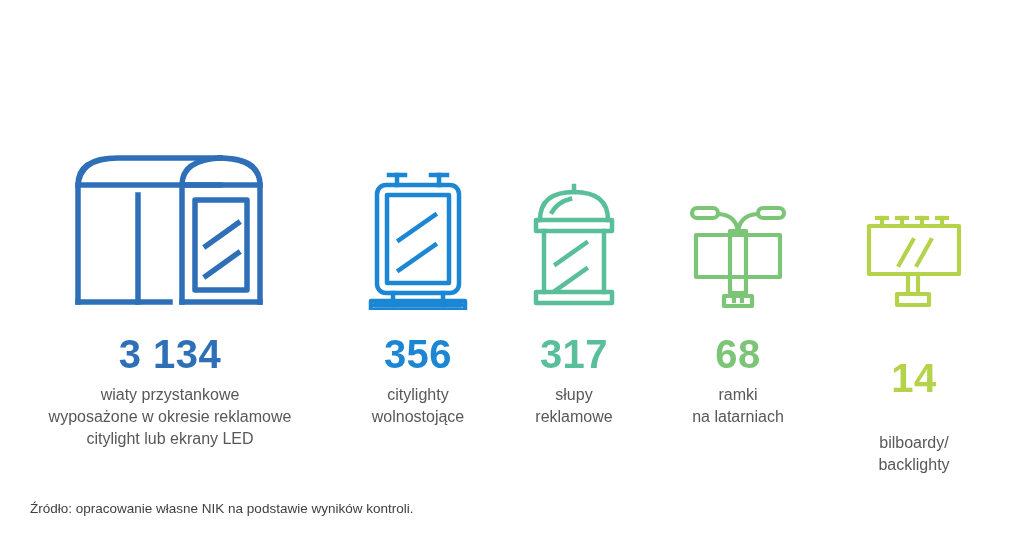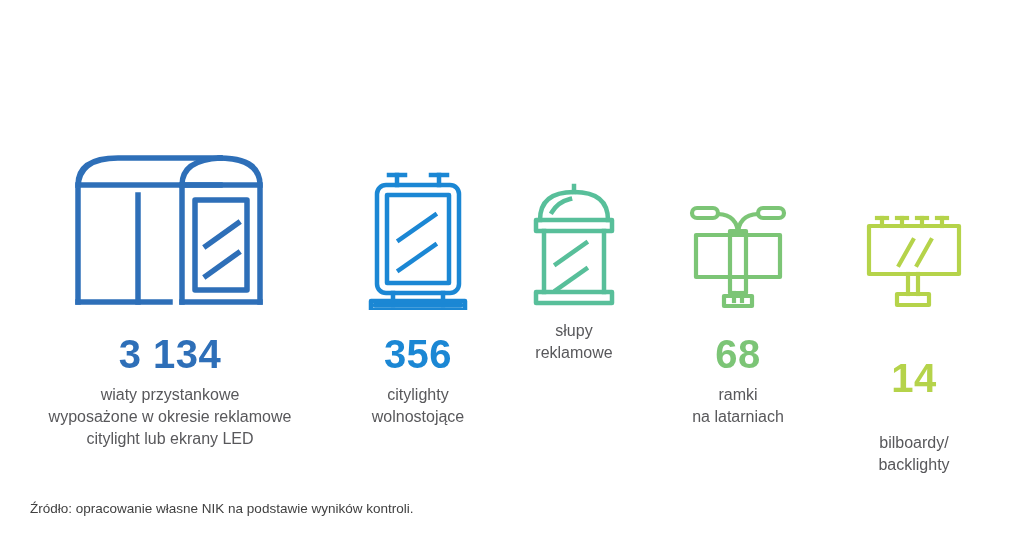--- a/index.html
+++ b/index.html
@@ -164,20 +164,21 @@
             <path d="M28 32 Q34 22 46 19"></path>
             <rect x="12" y="40" width="76" height="11"></rect>
             <path d="M20 51 L20 112"></path>
             <path d="M80 51 L80 112"></path>
             <path d="M32 84 L62 63"></path>
             <path d="M32 110 L62 89"></path>
             <rect x="12" y="112" width="76" height="11"></rect>
           </g>
         </svg>
       </div>
+      <div class="value" style="color:#58bf9a">317</div>
       <div class="label">
         <span class="label-line">słupy</span>
         <span class="label-line">reklamowe</span>
       </div>
     </div>
 
     <div class="col col-3">
       <div class="icon-box">
         <svg width="112" height="115" viewBox="0 0 112 115">
           <g fill="none" stroke="#7cc576" stroke-width="4.2" stroke-linecap="round" stroke-linejoin="round">

